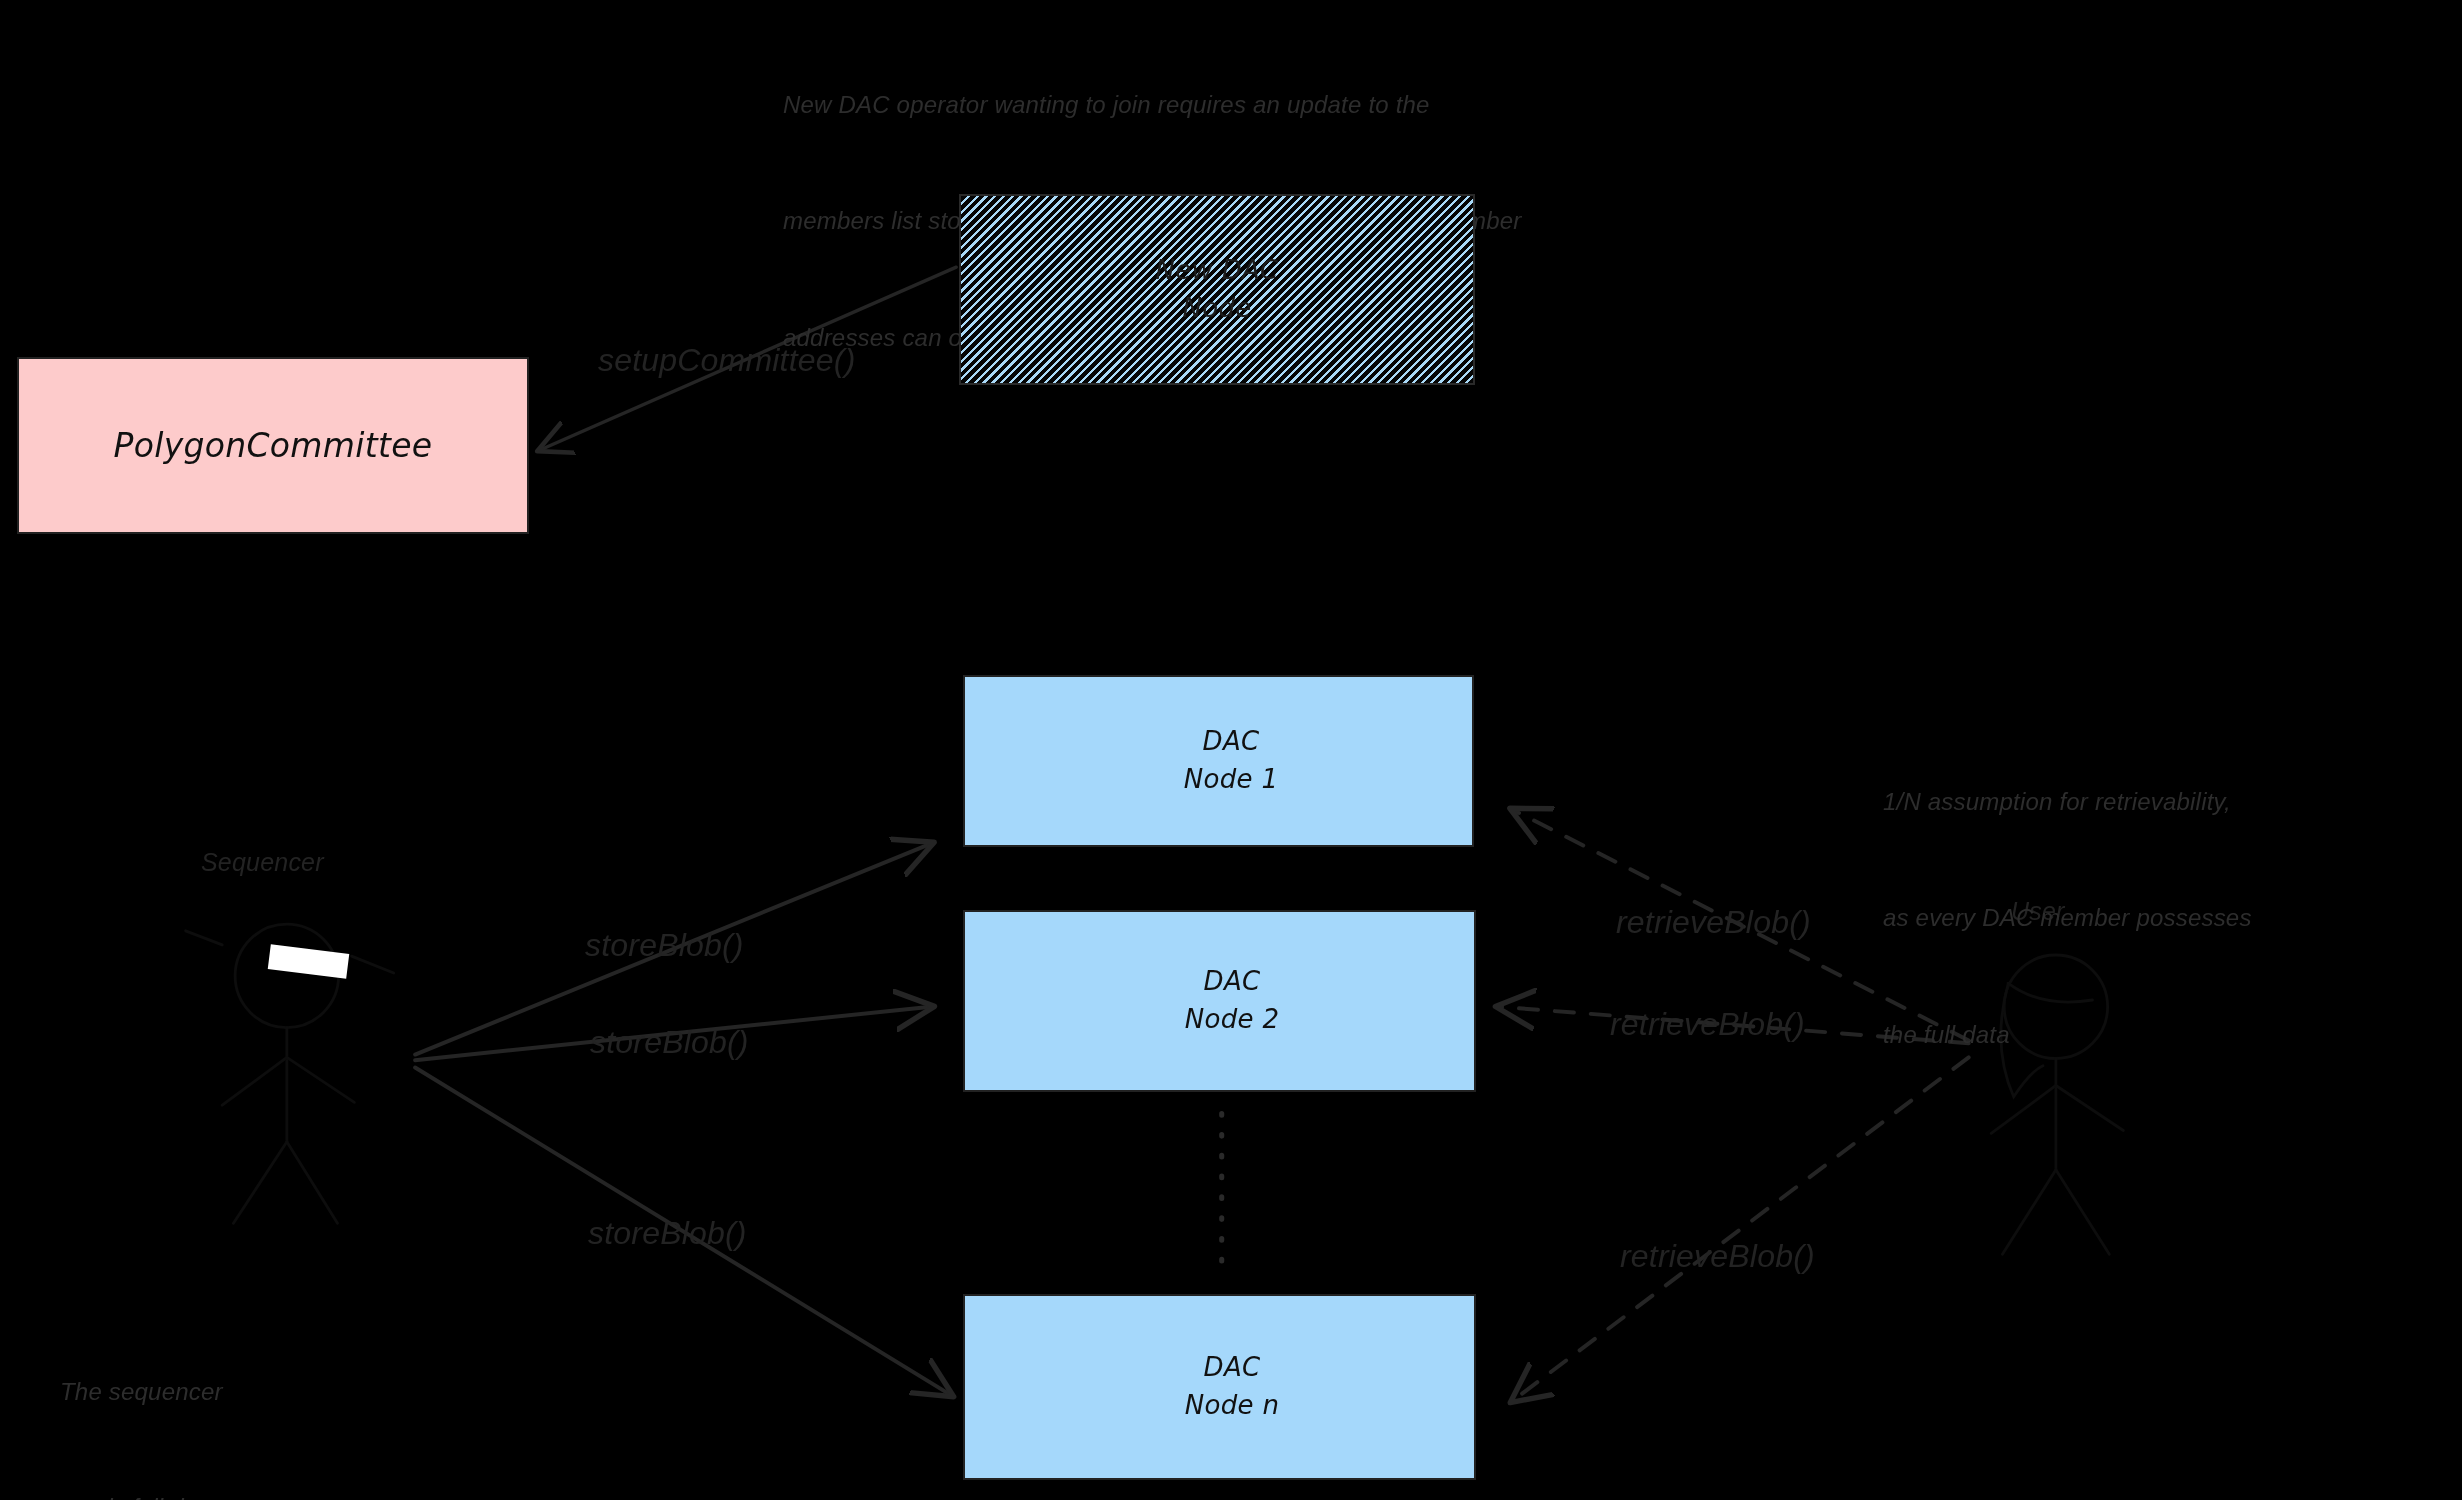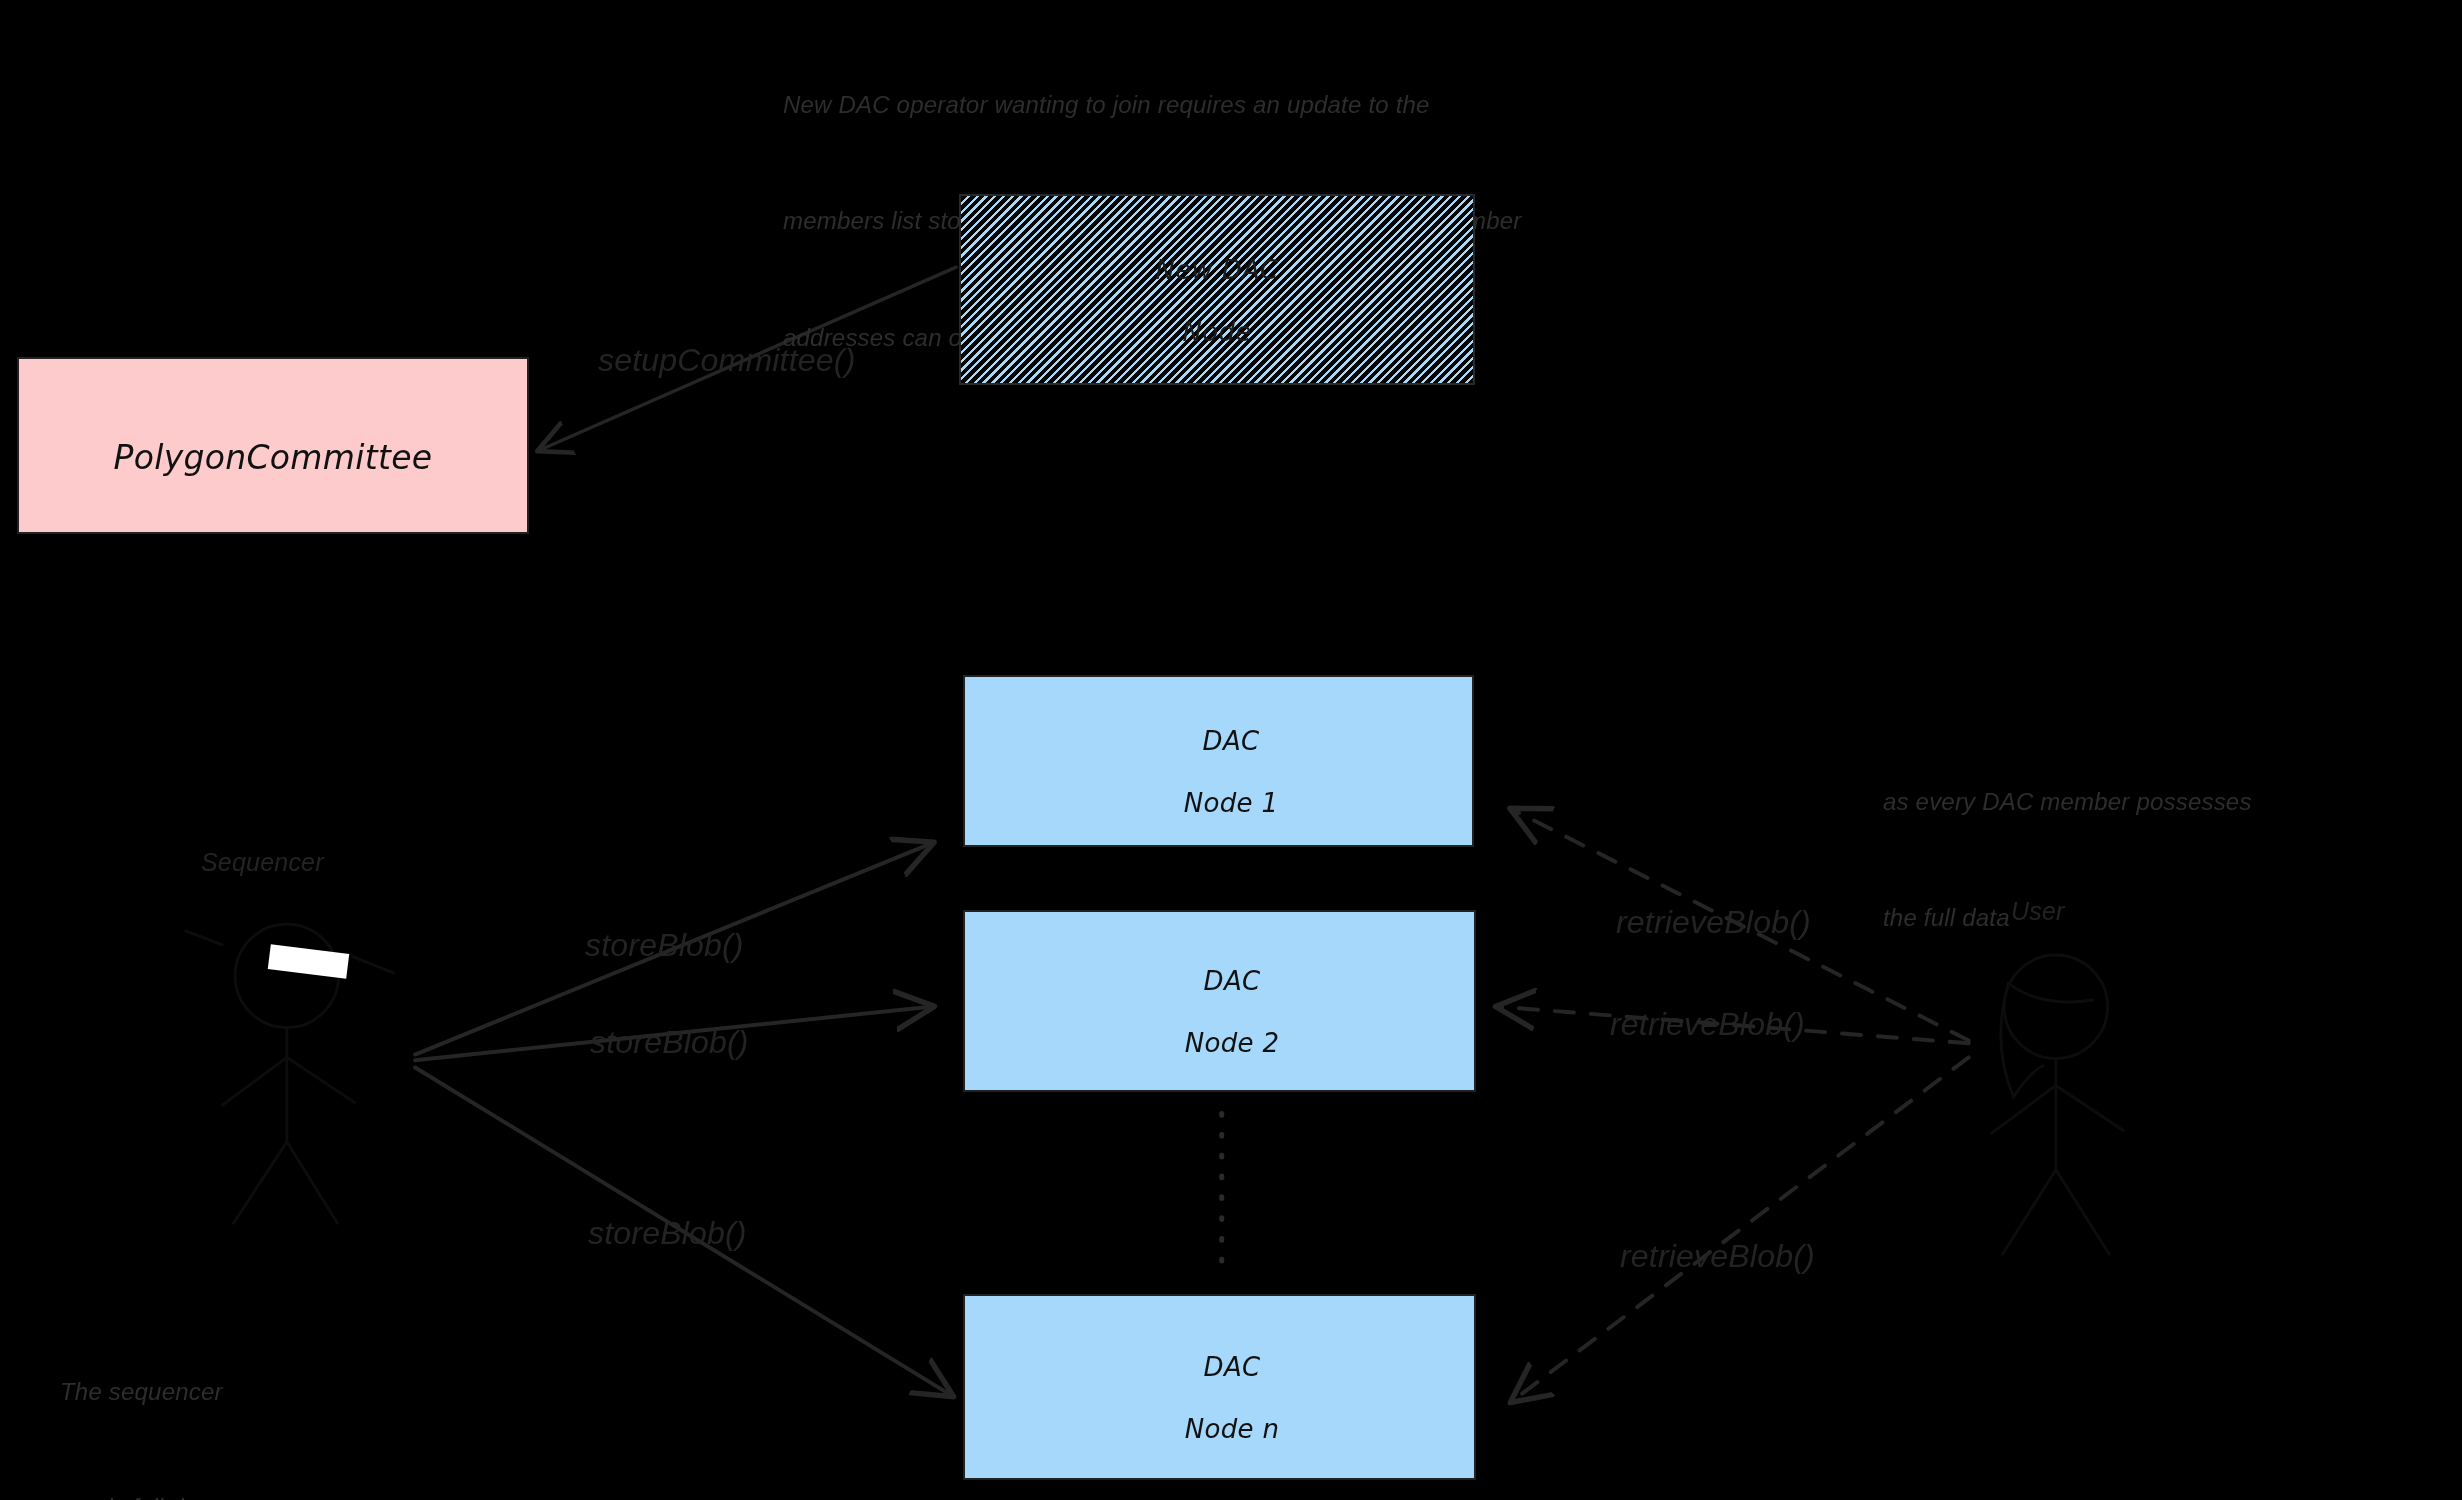--- a/index.html
+++ b/index.html
@@ -39,21 +39,20 @@
     line-height: 1.45;
     text-align: center;
   }
   .node-box span {
     display: block;
     font-family: "DejaVu Sans", sans-serif;
     font-style: italic;
     font-size: 26px;
     color: #111111;
     letter-spacing: 0.3px;
-    margin-top: 24px;
   }
   .dac-box  { background: #a5d8fb; padding-left: 25px; }
   .pink-box { background: #fdcbcb; }
   .pink-box span { font-size: 33px; }
 
   .hatch-box {
     background-color: #050505;
     background-image: repeating-linear-gradient(
       -45deg,
       #050505 0px, #050505 3.9px,
@@ -187,20 +186,21 @@
 
   <div class="txt lbl" style="left:585px; top:927px;">storeBlob()</div>
   <div class="txt lbl" style="left:590px; top:1024px;">storeBlob()</div>
   <div class="txt lbl" style="left:588px; top:1215px;">storeBlob()</div>
 
   <div class="txt lbl" style="left:1616px; top:904px;">retrieveBlob()</div>
   <div class="txt lbl" style="left:1610px; top:1006px;">retrieveBlob()</div>
   <div class="txt lbl" style="left:1620px; top:1238px;">retrieveBlob()</div>
 
   <div class="txt annot-block" style="left:1883px; top:705px;">
+    <div>1/N assumption for retrievability,</div>
     <div>as every DAC member possesses</div>
     <div>the full data</div>
   </div>
 
   <div class="txt annot-block" style="left:60px; top:1295px;">
     <div>The sequencer</div>
     <div>sends full data to</div>
     
   </div>
 

